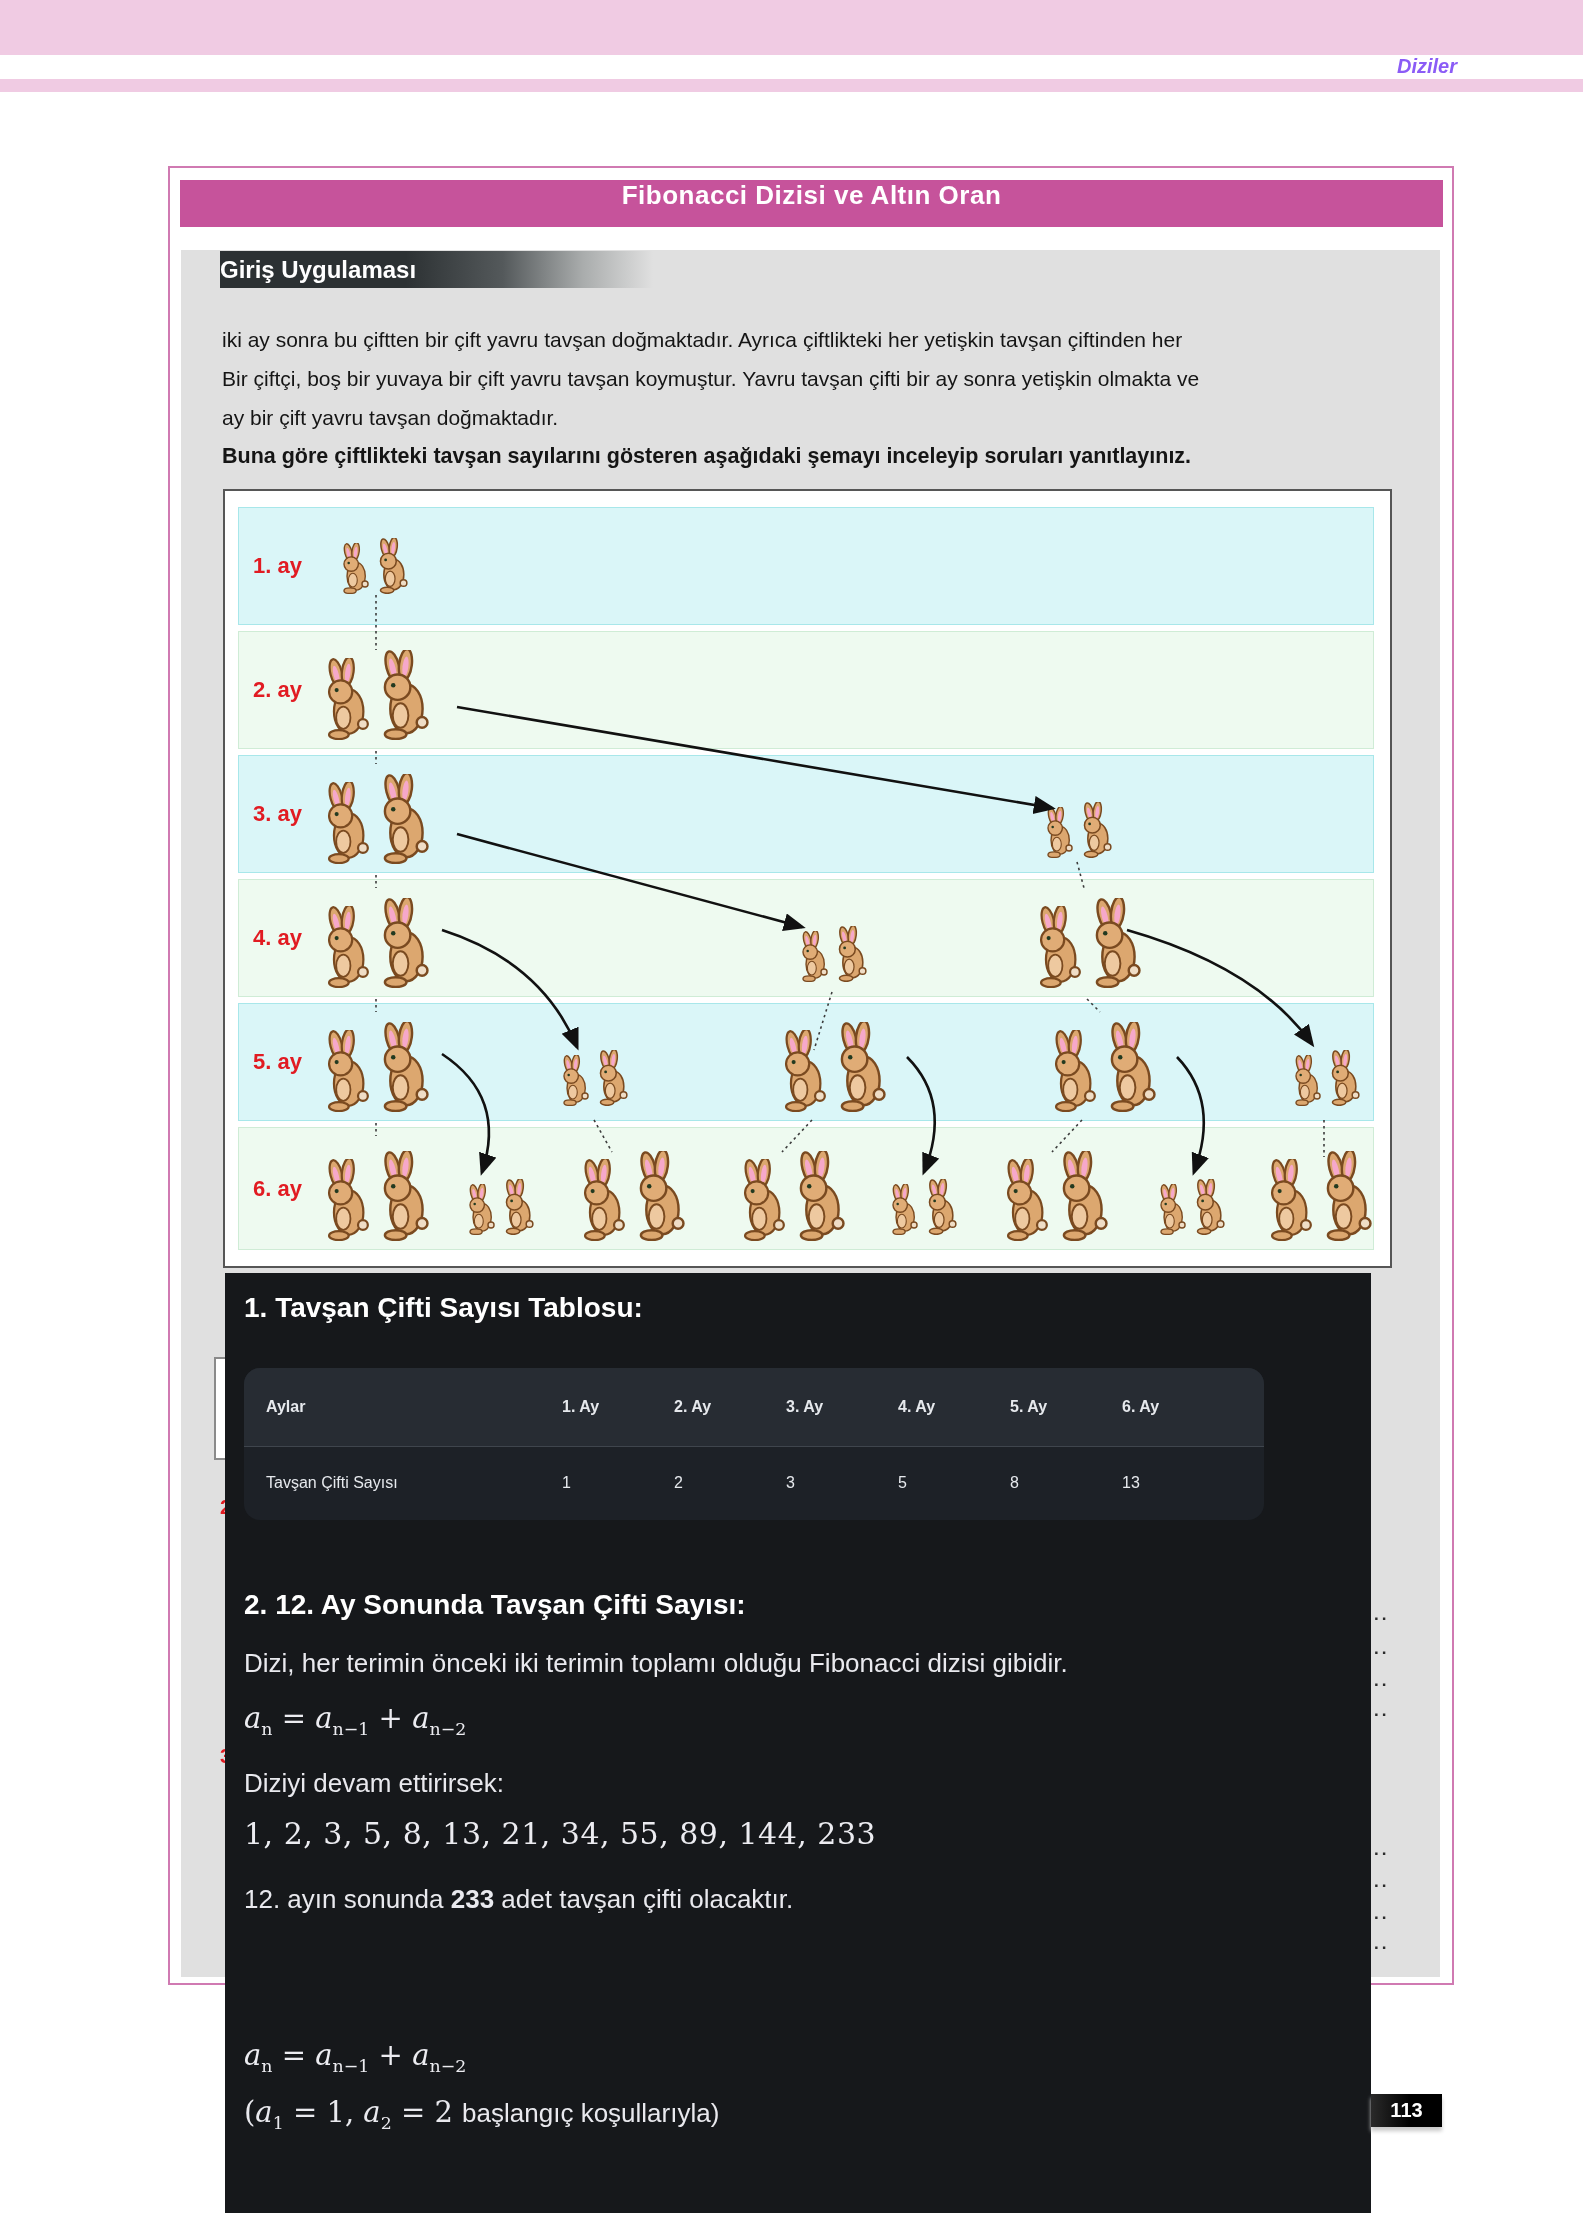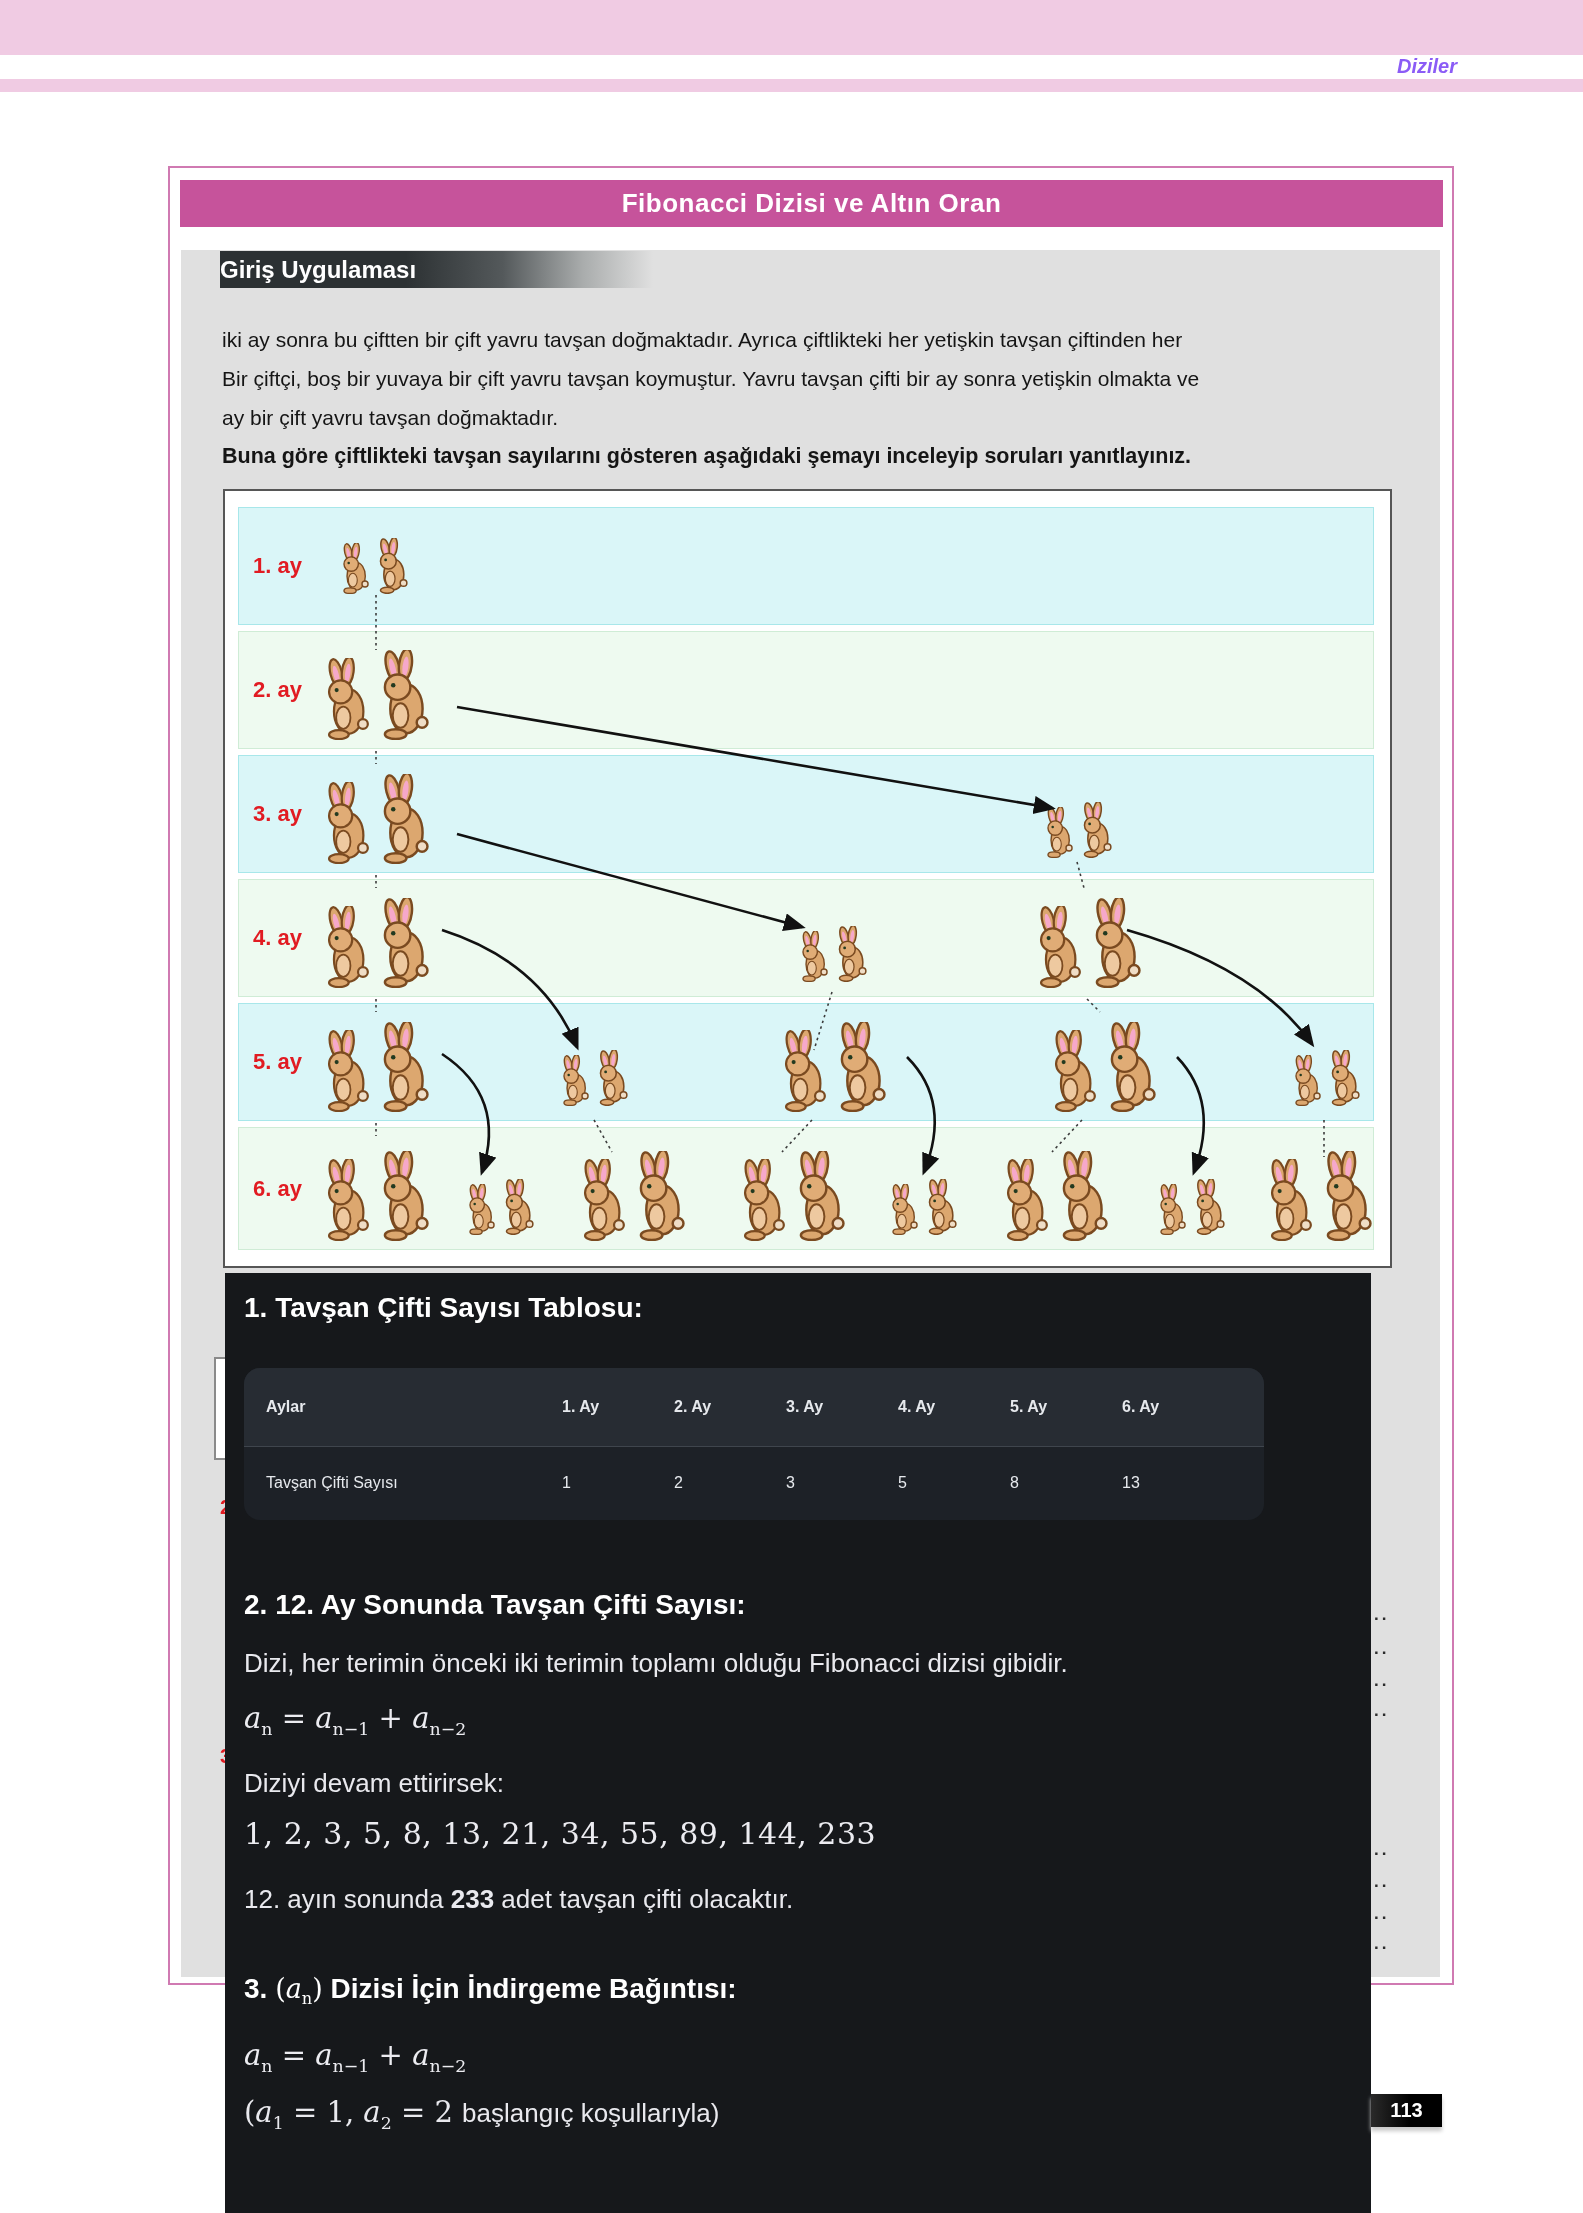--- a/index.html
+++ b/index.html
@@ -9,21 +9,21 @@
 
   
   #band-top{left:0;top:0;width:1583px;height:55px;background:#f0cbe3;}
   #band-thin{left:0;top:79px;width:1583px;height:13px;background:#f0cbe3;}
   #crumb{top:53px;right:126px;height:26px;line-height:26px;font-size:20px;font-weight:bold;
          font-style:italic;color:#8b5cf6;}
 
   
   #frame{left:168px;top:166px;width:1282px;height:1815px;border:2px solid #d07ab2;background:#fff;z-index:1;}
   #titlebar{left:180px;top:180px;width:1263px;height:47px;background:#c6539b;z-index:2;
-            display:flex;align-items:center;justify-content:center;}
+            display:flex;align-items:flex-start;justify-content:center;}
   #titlebar span{color:#fff;font-weight:bold;font-size:26px;letter-spacing:.5px;}
   #graypanel{left:181px;top:250px;width:1259px;height:1727px;background:#e0e0e0;z-index:1;}
   #girisbar{left:220px;top:251px;width:442px;height:37px;z-index:2;display:flex;align-items:center;
             background:linear-gradient(90deg,#2c3133 0%,#2c3133 42%,#54595b 64%,#a9acac 82%,#e0e0e0 98%);}
   #girisbar span{color:#fff;font-weight:bold;font-size:24px;}
 
   
   #intro{left:222px;top:320px;z-index:2;color:#151515;font-size:21px;white-space:nowrap;}
   #intro .ln{height:39px;line-height:39px;}
   #intro .bold{font-weight:bold;font-size:21.5px;}
@@ -339,21 +339,20 @@
           <div>8</div>
           <div>13</div>
         </div>
     </div>
     <div class="dk dk-h" style="top:316px">2. 12. Ay Sonunda Tavşan Çifti Sayısı:</div>
     <div class="dk dk-p" style="top:375px">Dizi, her terimin önceki iki terimin toplamı olduğu Fibonacci dizisi gibidir.</div>
     <div class="dk" style="top:428px" id="f-rec1"><span class="k-v">a<sub>n</sub></span><span class="k-m"> = </span><span class="k-v">a<sub>n−1</sub></span><span class="k-m"> + </span><span class="k-v">a<sub>n−2</sub></span></div>
     <div class="dk dk-p" style="top:495px">Diziyi devam ettirirsek:</div>
     <div class="dk k-seq" style="top:543px">1, 2, 3, 5, 8, 13, 21, 34, 55, 89, 144, 233</div>
     <div class="dk dk-p" style="top:611px" id="f-conc"><span class="k-p">12. ayın sonunda </span><span class="k-b">233</span><span class="k-p"> adet tavşan çifti olacaktır.</span></div>
-    <div class="dk dk-h" style="top:700px" id="f-h3"><span class="k-hb">3. </span><span class="k-hm">(</span><span class="k-hv">a<sub>n</sub></span><span class="k-hm">)</span><span class="k-hb"> Dizisi İçin İndirgeme Bağıntısı:</span></div>
     <div class="dk" style="top:765px" id="f-rec2"><span class="k-v">a<sub>n</sub></span><span class="k-m"> = </span><span class="k-v">a<sub>n−1</sub></span><span class="k-m"> + </span><span class="k-v">a<sub>n−2</sub></span></div>
     <div class="dk dk-p" style="top:822px" id="f-init"><span class="k-m">(</span><span class="k-v">a<sub>1</sub></span><span class="k-m"> = 1, </span><span class="k-v">a<sub>2</sub></span><span class="k-m"> = 2 </span><span class="k-p">başlangıç koşullarıyla)</span></div>
   </div>
 
   <div class="abs sliver-box"></div>
   <div class="abs red-mark" style="left:220px;top:1496px">2</div>
   <div class="abs red-mark" style="left:220px;top:1745px">3</div>
   <div id="dotwrap">
       <div class="abs dots" style="top: 1610px;">..</div>
       <div class="abs dots" style="top: 1644px;">..</div>

